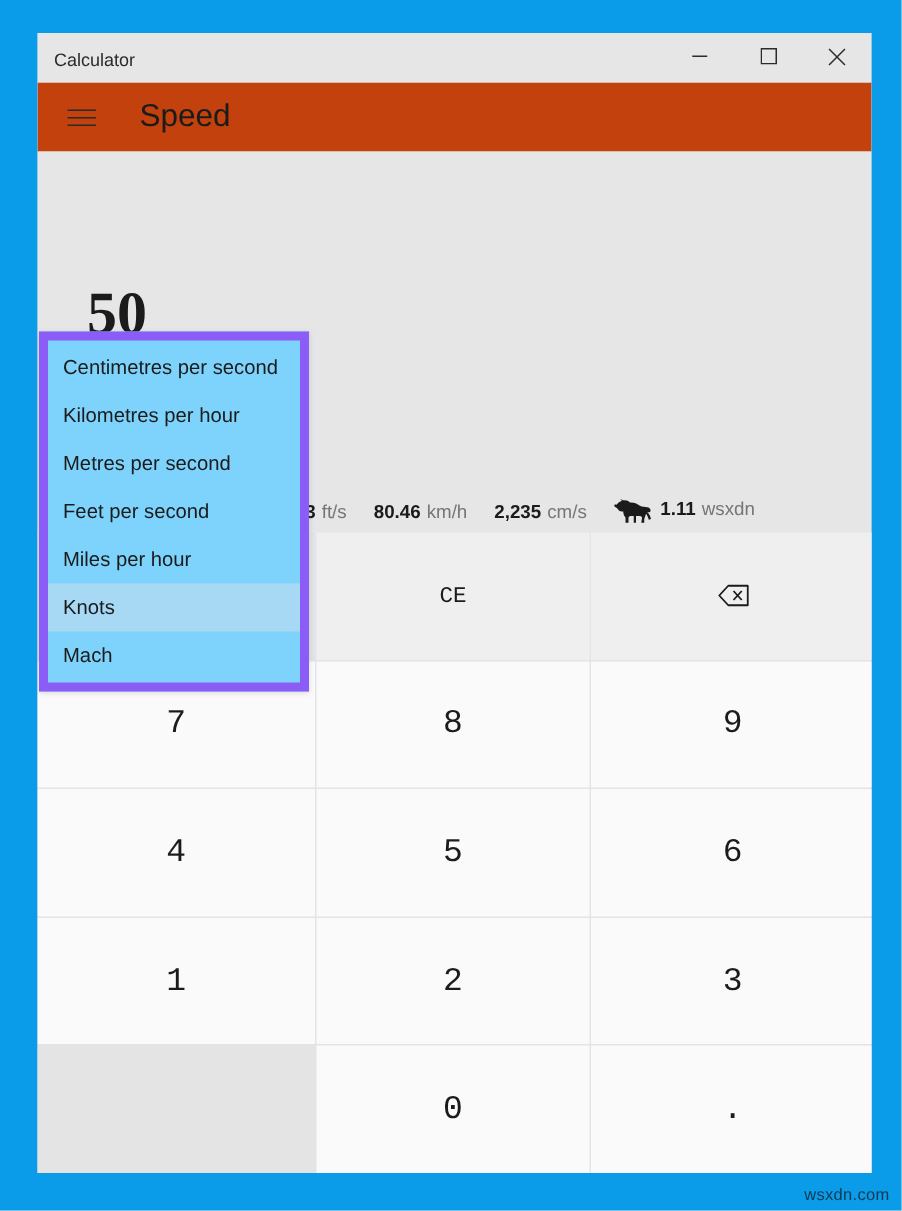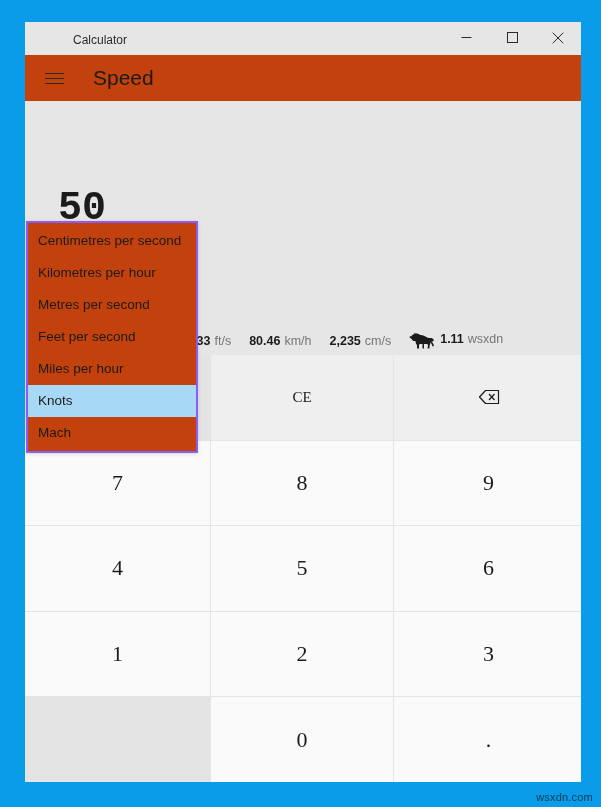--- a/index.html
+++ b/index.html
@@ -43,21 +43,20 @@
 
   
   #titlebar {
     height: 33px;
     flex: 0 0 33px;
     background: #E6E6E6;
     display: flex;
     align-items: flex-start;
     justify-content: space-between;
     position: relative;
-    padding-left: 37px;
   }
   #titlebar-text {
     font-size: 12px;
     color: #2b2b2b;
     padding: 11px 0 0 11px;
     white-space: nowrap;
     font-family: "Liberation Sans", sans-serif;
   }
   #window-controls {
     display: flex;
@@ -118,39 +117,39 @@
     background: #E6E6E6;
   }
   #primary-value {
     position: absolute;
     left: 33px;
     top: 88px;
     font-size: 40px;
     font-weight: 600;
     color: #1b1b1b;
     line-height: 1;
-    font-family: Liberation Mono, monospace;
+    font-family: Liberation Serif, serif;
   }
   #primary-unit {
     position: absolute;
     left: 33px;
     top: 140px;
     font-size: 14px;
     color: #555;
     font-family: "Liberation Sans", sans-serif;
   }
 
   
   #unit-dropdown {
     position: absolute;
     left: 1px;
     top: 120px;
     width: 168px;
-    background: #c2410c;
-    border: 2px solid #8b5cf6;
+    background: #7dd3fc;
+    border: 6px solid #8b5cf6;
     box-shadow: 0 1px 4px rgba(0,0,0,0.14);
     z-index: 30;
     padding: 2px 0;
     box-sizing: content-box;
   }
   .dd-item {
     height: 32px;
     line-height: 32px;
     padding: 0 0 0 10px;
     font-size: 13.5px;
@@ -207,21 +206,21 @@
   .key {
     background: #FAFAFA;
     border: none;
     display: flex;
     align-items: center;
     justify-content: center;
     font-size: 22px;
     color: #1b1b1b;
     cursor: default;
     padding: 0;
-    font-family: Liberation Serif, serif;
+    font-family: Liberation Mono, monospace;
   }
   .key.func {
     background: #EFEFEF;
     font-size: 15px;
   }
   .key.empty {
     background: #E4E4E4;
   }
   .key.digit {
     font-size: 22px;

